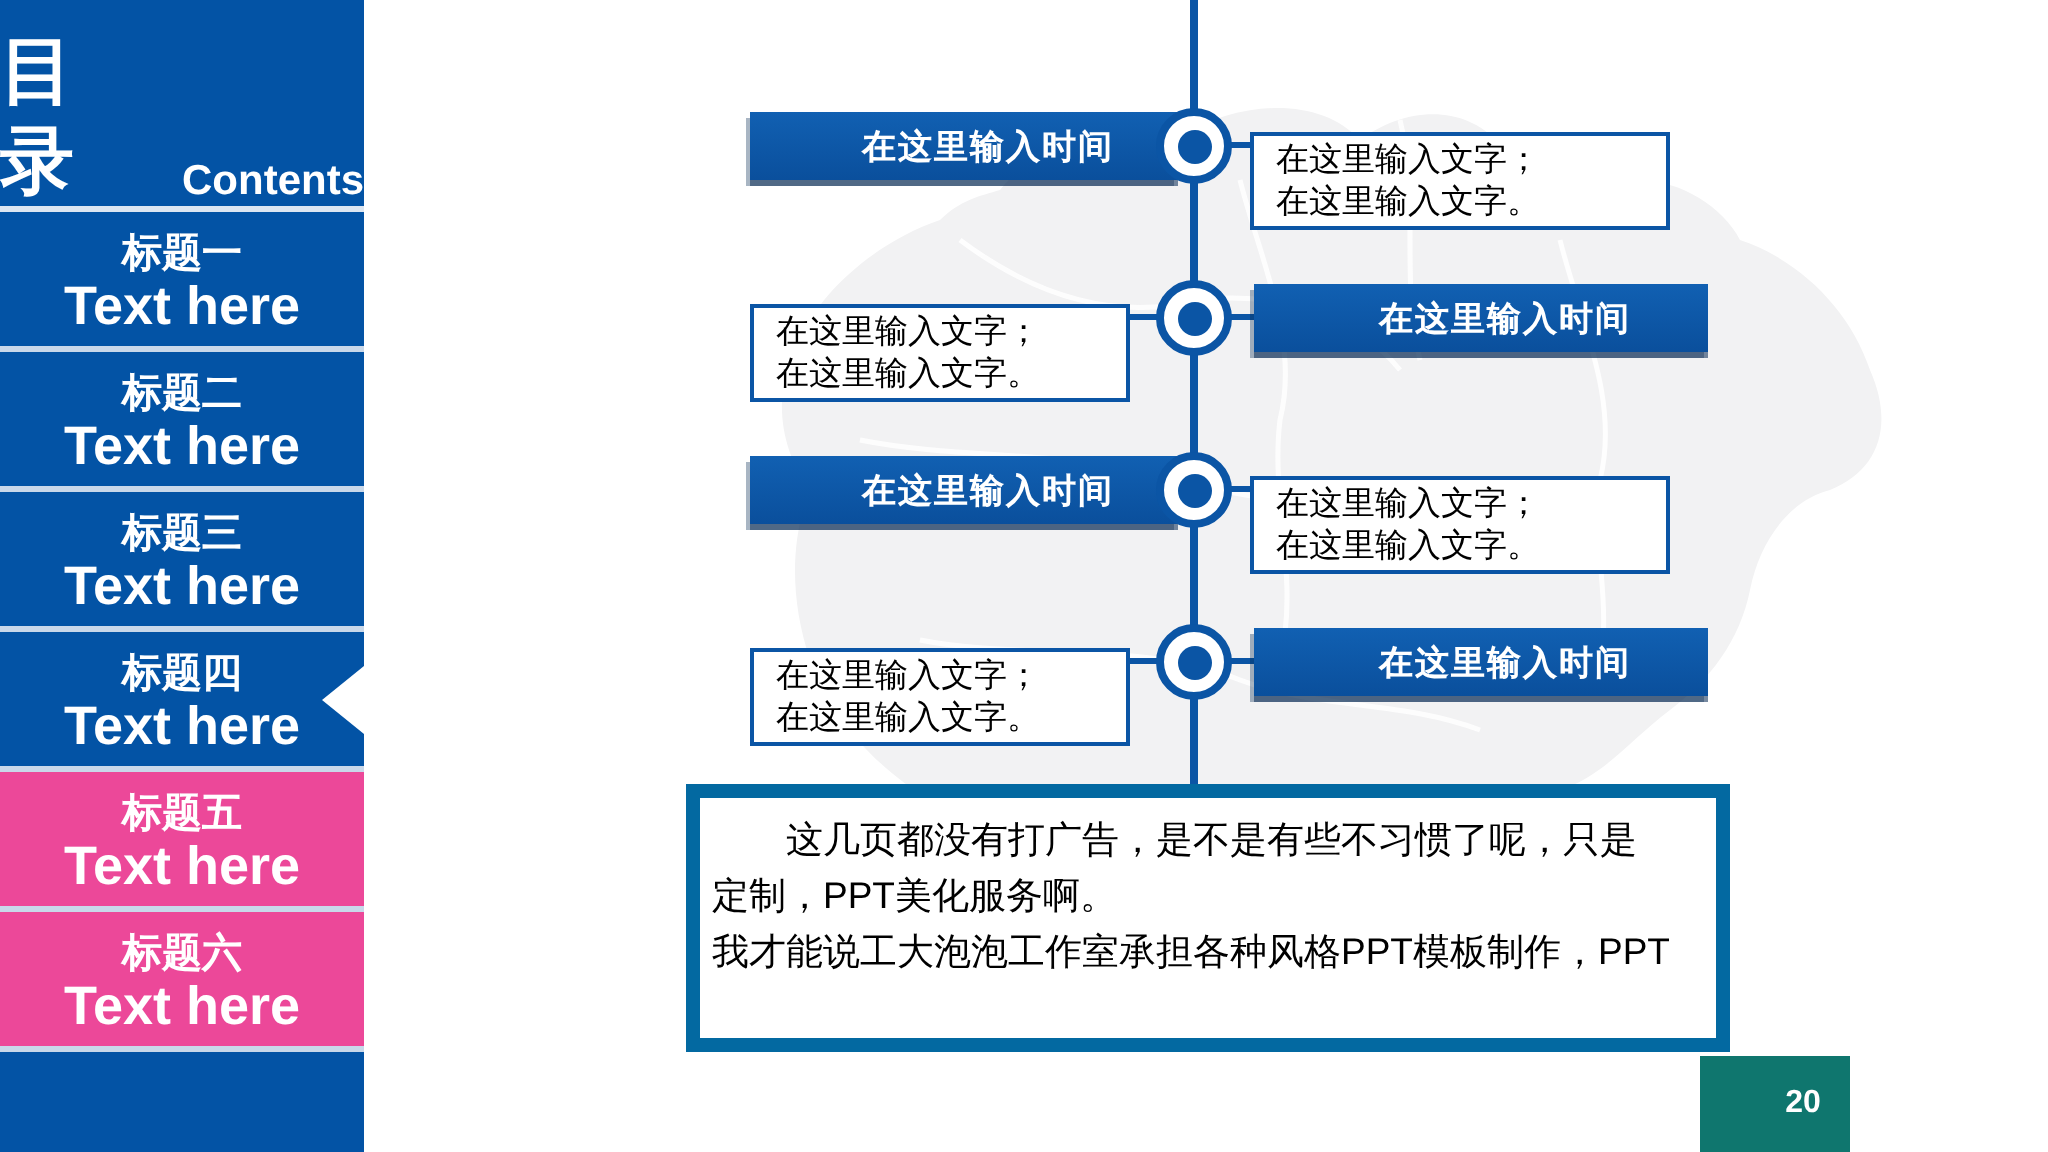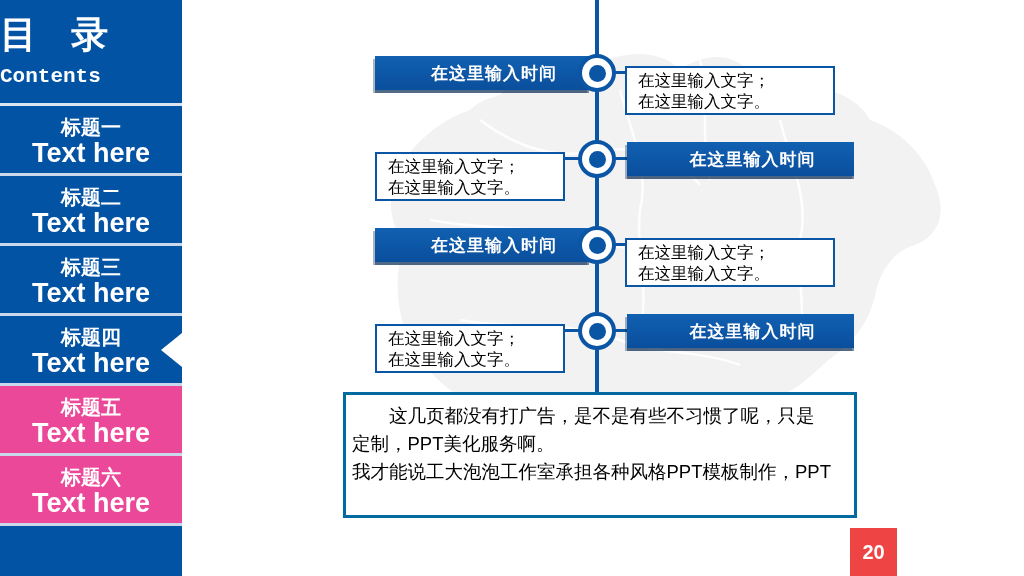--- a/index.html
+++ b/index.html
@@ -4,21 +4,21 @@
 <style>
   html,body{margin:0;padding:0;background:#fff;}
   .stage{
     position:relative;width:1024px;height:576px;overflow:hidden;background:#fff;
     font-family:"Liberation Sans","DejaVu Sans",sans-serif;
   }
   
   .map-svg{position:absolute;left:0;top:0;z-index:0;}
   
   .sidebar{position:absolute;left:0;top:0;width:182px;height:576px;background:#0353A5;z-index:2;}
-  .sb-header{height:103px;border-bottom:3px solid #DCE6F2;display:flex;flex-direction:column;justify-content:center;align-items:flex-start;font-family:Liberation Mono, monospace;}
+  .sb-header{height:103px;border-bottom:3px solid #DCE6F2;display:flex;flex-direction:row;justify-content:center;align-items:flex-end;}
   .sb-title{color:#fff;font-size:37px;font-weight:bold;letter-spacing:6px;line-height:1.2;}
   .sb-subtitle{color:#fff;font-size:21px;font-weight:bold;margin-top:6px;}
   .sb-item{position:relative;height:67px;border-bottom:3px solid #C9D8EA;display:flex;flex-direction:column;justify-content:center;align-items:center;background:#0353A5;cursor:pointer;}
   .sb-item.inactive{background:#ec4899;}
   .sb-item .t1{color:#fff;font-size:20px;font-weight:bold;line-height:26px;}
   .sb-item .t2{color:#fff;font-size:27px;font-weight:bold;line-height:26px;}
   .sb-arrow{position:absolute;right:0;top:50%;transform:translateY(-50%);width:0;height:0;
     border-top:17px solid transparent;border-bottom:17px solid transparent;border-right:21px solid #fff;}
   
   .vline{position:absolute;left:595px;top:0;width:4px;height:392px;background:#0B55A5;z-index:1;}
@@ -33,26 +33,26 @@
   .tb-right{left:627px;width:203px;}
   .text-box{position:absolute;top:-24px;height:43px;z-index:2;background:#fff;border:2px solid #0B55A5;
     color:#000;font-size:16.5px;line-height:21px;padding-top:2px;padding-left:11px;cursor:text;margin-top:17px;}
   .xb-left{left:375px;width:175px;}
   .xb-right{left:625px;width:195px;}
   .node{position:absolute;left:578px;top:-19px;width:30px;height:30px;border:4px solid #0B55A5;border-radius:50%;
     background:#fff;z-index:3;display:flex;align-items:center;justify-content:center;}
   .node .dot{width:17px;height:17px;border-radius:50%;background:#0B55A5;}
   
   .note-box{position:absolute;left:343px;top:392px;width:508px;height:120px;background:#fff;
-    border:3px solid #0369a1;z-index:2;padding:0;cursor:text;}
+    border:7px solid #0369a1;z-index:2;padding:0;cursor:text;}
   .note-line{font-size:18.5px;line-height:28px;color:#000;padding-left:6px;padding-right:4px;white-space:nowrap;}
   .note-line:first-child{text-indent:2em;padding-top:7px;}
   
-  .page-num{position:absolute;left:850px;top:528px;width:47px;height:48px;background:#ef4444;z-index:2;
-    color:#fff;font-size:20px;font-weight:bold;display:flex;align-items:center;justify-content:center;}
+  .page-num{position:absolute;left:850px;top:528px;width:47px;height:48px;background:#0f766e;z-index:2;
+    color:#fff;font-size:16px;font-weight:bold;display:flex;align-items:center;justify-content:center;padding-left:28px;}
 </style>
 </head>
 <body>
 
 <div class="stage">
 
   <svg class="map-svg" width="1024" height="576" viewBox="0 0 1024 576">
     <path fill="#F2F2F3" d="M500,95 C520,70 560,60 590,68 C620,50 660,48 680,70 C700,55 730,50 750,72
       C770,60 800,70 810,92 C830,85 860,100 870,120 C900,130 925,155 935,185 C947,212 940,235 915,245
       C895,250 880,270 875,295 C870,320 855,340 835,355 C815,370 802,388 780,395 C760,400 740,420 720,430

